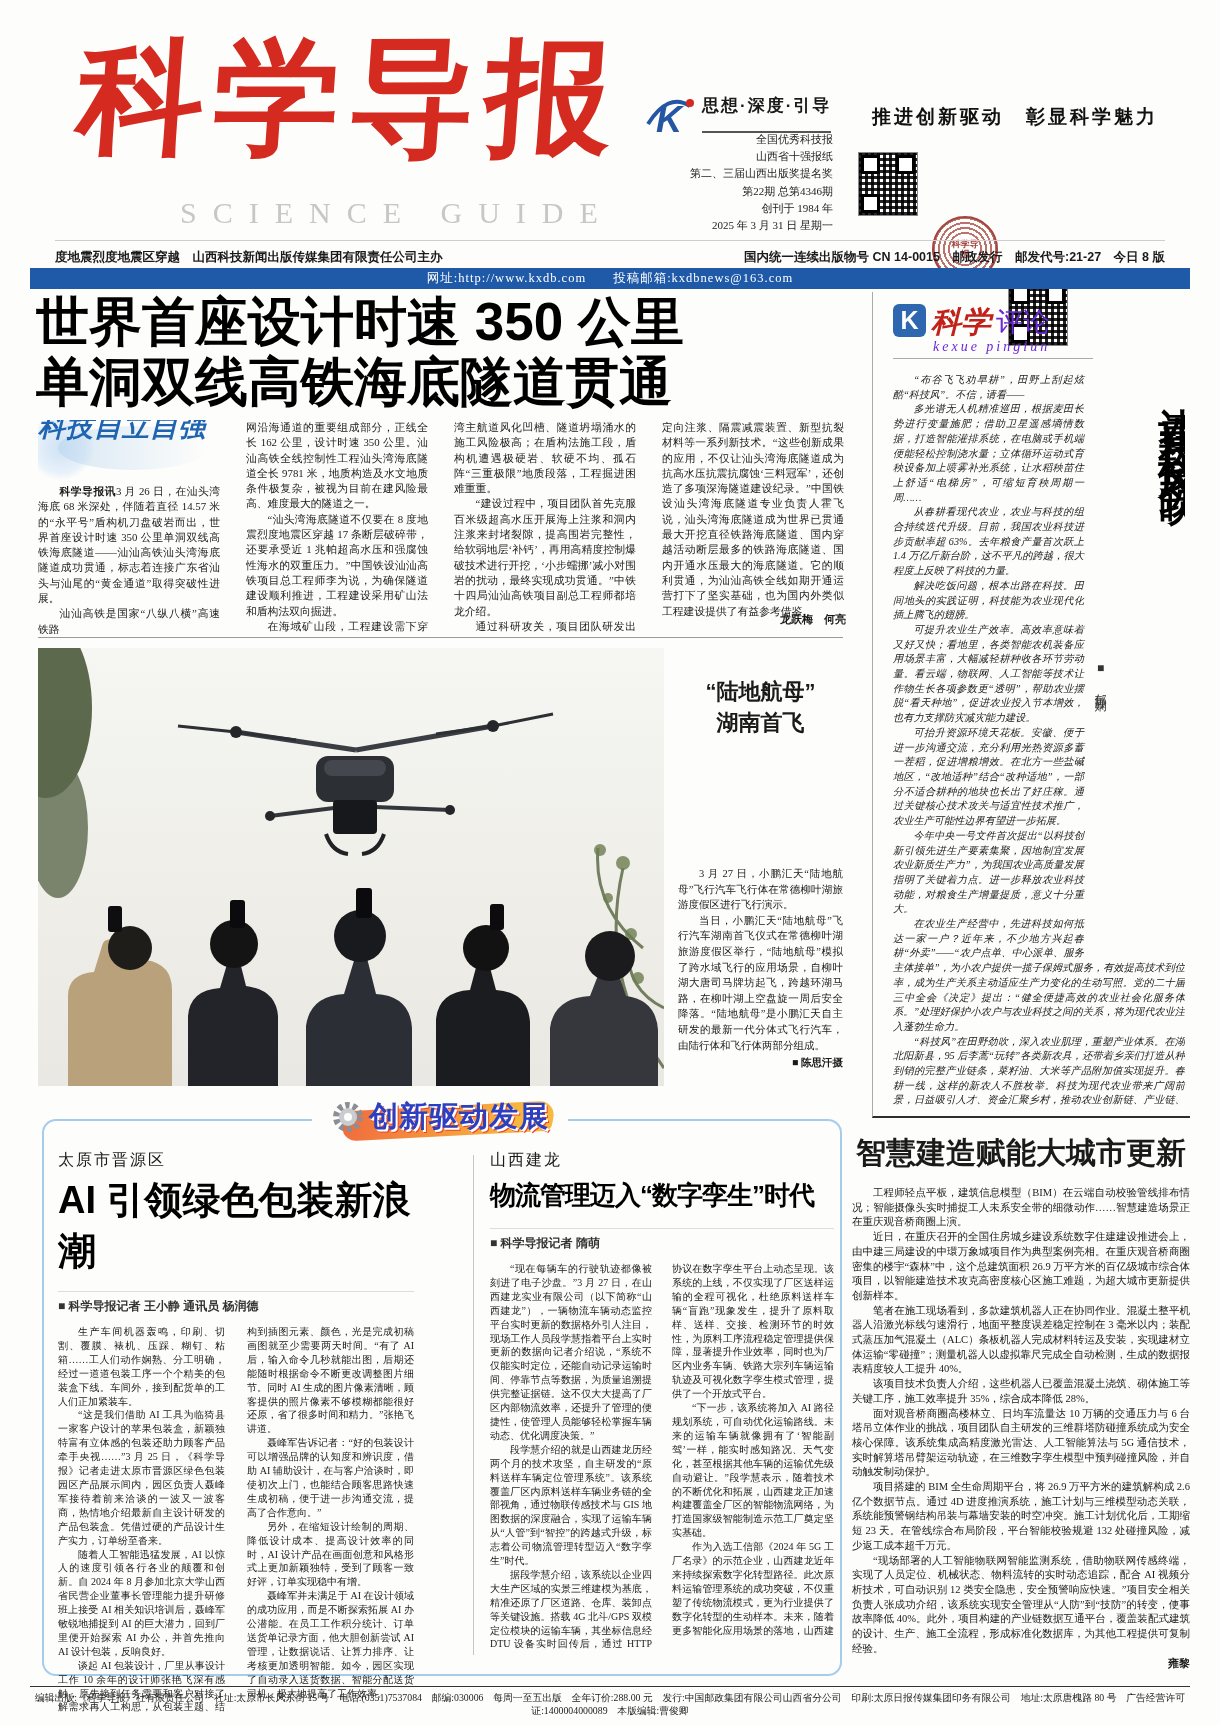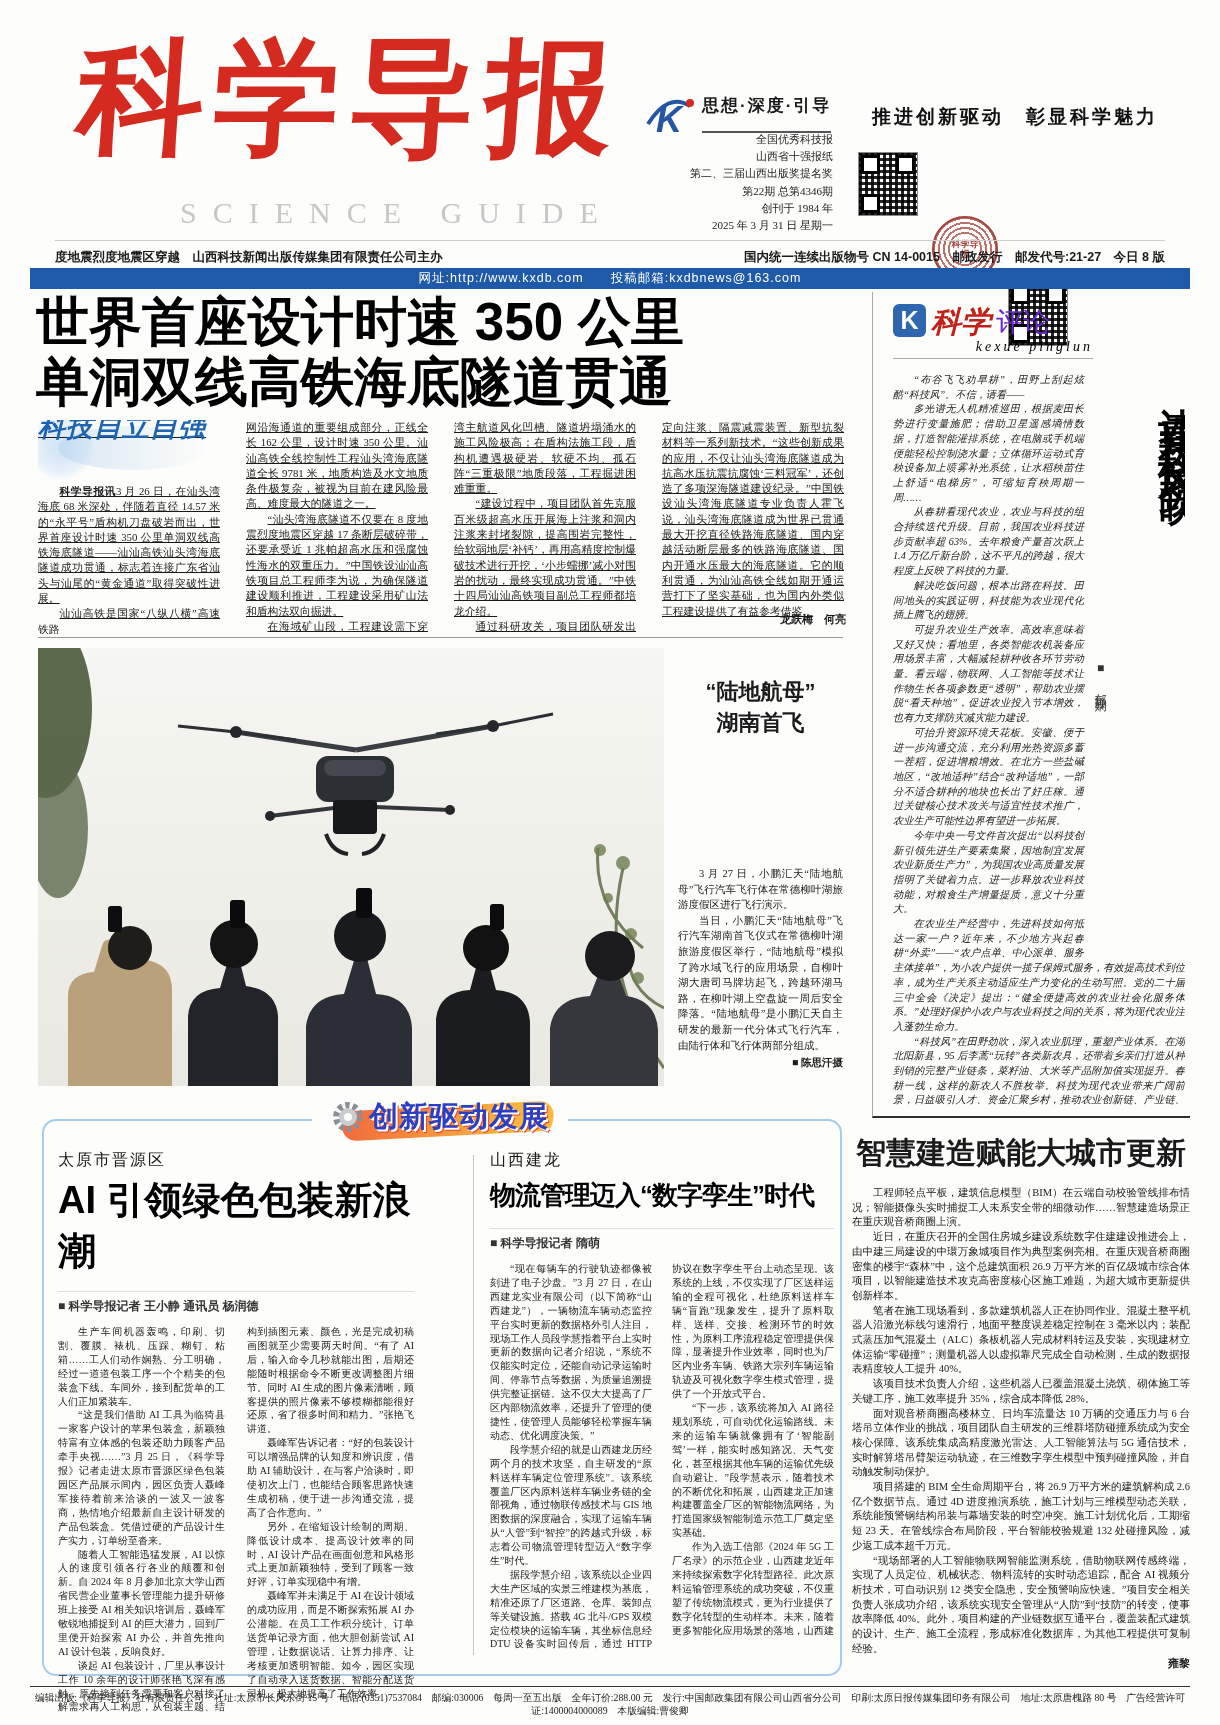--- a/index.html
+++ b/index.html
@@ -24,26 +24,26 @@
   .stamp{width:62px;height:62px;border-radius:50%;border:2px solid #a4443c;background:
       repeating-radial-gradient(circle at 50% 50%,rgba(164,68,60,.75) 0 2px,transparent 2px 5px);
       position:relative;}
   .stamp b{position:absolute;left:50%;top:50%;transform:translate(-50%,-50%);background:#fff;
       color:#a4443c;font-size:9px;width:30px;height:30px;border-radius:50%;display:flex;
       align-items:center;justify-content:center;text-align:center;line-height:10px;}
   .rule{background:#cfcfcf;}
   .org-line{left:55px;top:249px;font-size:12.5px;font-weight:bold;}
   .pub-line{left:590px;top:249px;width:575px;text-align:right;font-size:12.5px;font-weight:bold;}
   .bluebar{left:30px;top:268px;width:1160px;height:21px;background:#1f5aa8;color:#fff;
-      font-size:12.5px;line-height:21px;text-align:center;letter-spacing:1px;}
+      font-size:12.5px;line-height:21px;text-align:center;letter-spacing:1px;font-family:Liberation Serif, serif;}
   
   .lead-hl{left:36px;top:292px;width:810px;font-size:53px;font-weight:800;line-height:60px;
       color:#000;letter-spacing:0px;}
   .lead-col{top:420px;width:182px;height:214px;overflow:hidden;font-size:10.8px;line-height:15.3px;
-      text-align:justify;text-decoration:underline;}
+      text-align:justify;}
   .lead-col p{margin:0;text-indent:2em;}
   .lead-col p.cont{text-indent:0;}
   .badge{position:relative;height:60px;margin-bottom:4px;}
   .badge .circ{position:absolute;left:-10px;top:-6px;width:66px;height:66px;border-radius:50%;
       background:radial-gradient(circle,#cfe2f4 0%,#e7f1fa 55%,transparent 72%);}
   .badge .circ2{position:absolute;left:20px;top:6px;width:150px;height:44px;border-radius:50%;
       background:linear-gradient(90deg,rgba(187,214,238,.55),transparent);}
   .badge span{position:relative;font-size:27px;font-weight:800;font-style:italic;color:#1e64b0;
       letter-spacing:1px;font-family:"Liberation Sans",sans-serif;white-space:nowrap;}
   .lead-byline{left:664px;top:612px;width:182px;text-align:right;font-size:11px;font-weight:bold;}
@@ -56,22 +56,22 @@
   
   .cmt{left:872px;top:292px;width:318px;height:826px;border-left:1px solid #aaa;
       border-bottom:2px solid #2e2e2e;box-sizing:border-box;padding:12px 0 0 20px;}
   .cmt-logo{display:flex;align-items:flex-end;gap:5px;}
   .cmt-k{width:33px;height:33px;background:#2e66b0;border-radius:6px;color:#fff;font-weight:800;
       font-size:25px;display:flex;align-items:center;justify-content:center;
       font-family:"Liberation Sans",sans-serif;}
   .cmt-cn{font-size:30px;font-weight:800;font-style:italic;color:#c2211a;
       font-family:"DejaVu Serif",serif;line-height:30px;}
   .cmt-suffix{font-size:27px;color:#6d28d9;line-height:30px;}
-  .cmt-py{font-size:14px;font-style:italic;color:#000000;letter-spacing:3px;border-bottom:1px solid #aaa;
-      width:160px;padding:2px 0 3px 40px;text-align:right;}
+  .cmt-py{font-size:14px;font-style:italic;color:#6d28d9;letter-spacing:3px;border-bottom:1px solid #aaa;
+      width:160px;padding:2px 0 3px 40px;}
   .cmt-body{margin-top:14px;width:292px;height:736px;overflow:hidden;font-size:10.2px;
       line-height:14.7px;text-align:justify;font-style:italic;}
   .cmt-body p{margin:0;text-indent:2em;}
   .cmt-side{float:right;width:92px;height:578px;margin-left:9px;position:relative;font-style:normal;}
   .cmt-title{position:absolute;right:0;top:4px;writing-mode:vertical-rl;font-size:39px;font-weight:800;
       letter-spacing:9px;font-family:"Liberation Sans",sans-serif;color:#000;}
   .cmt-author{position:absolute;left:0;top:288px;writing-mode:vertical-rl;font-size:12px;
       letter-spacing:3px;color:#333;}
   
   .bluebox{left:42px;top:1119px;width:796px;height:553px;border:2px solid #a6cced;border-radius:14px;}

